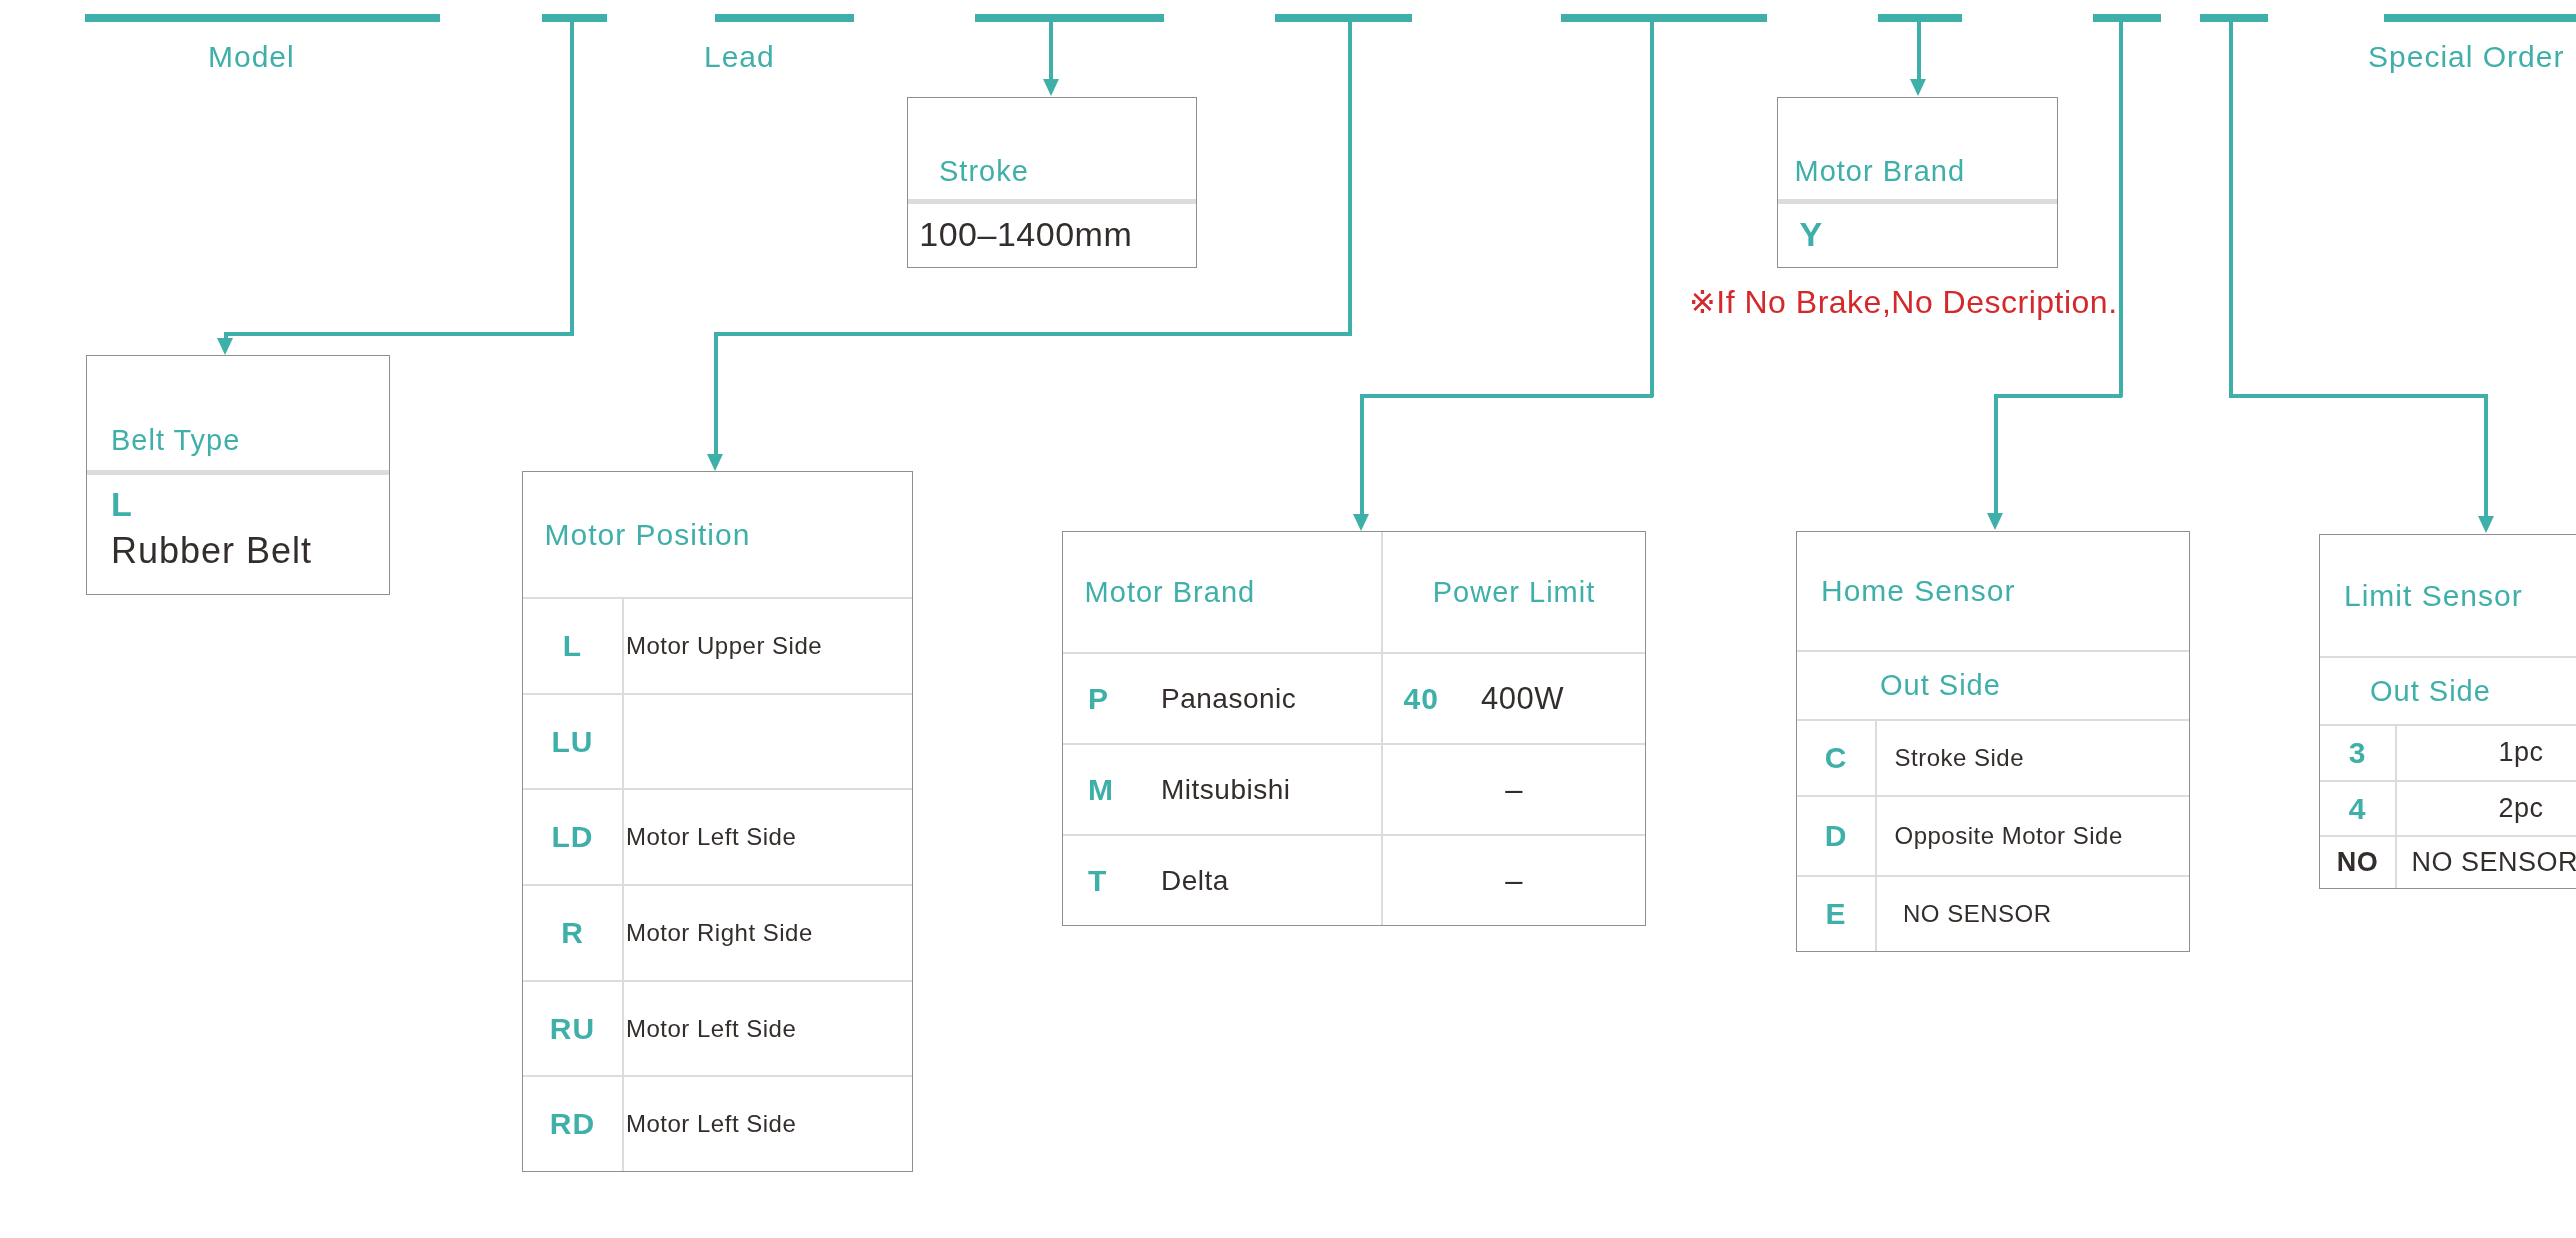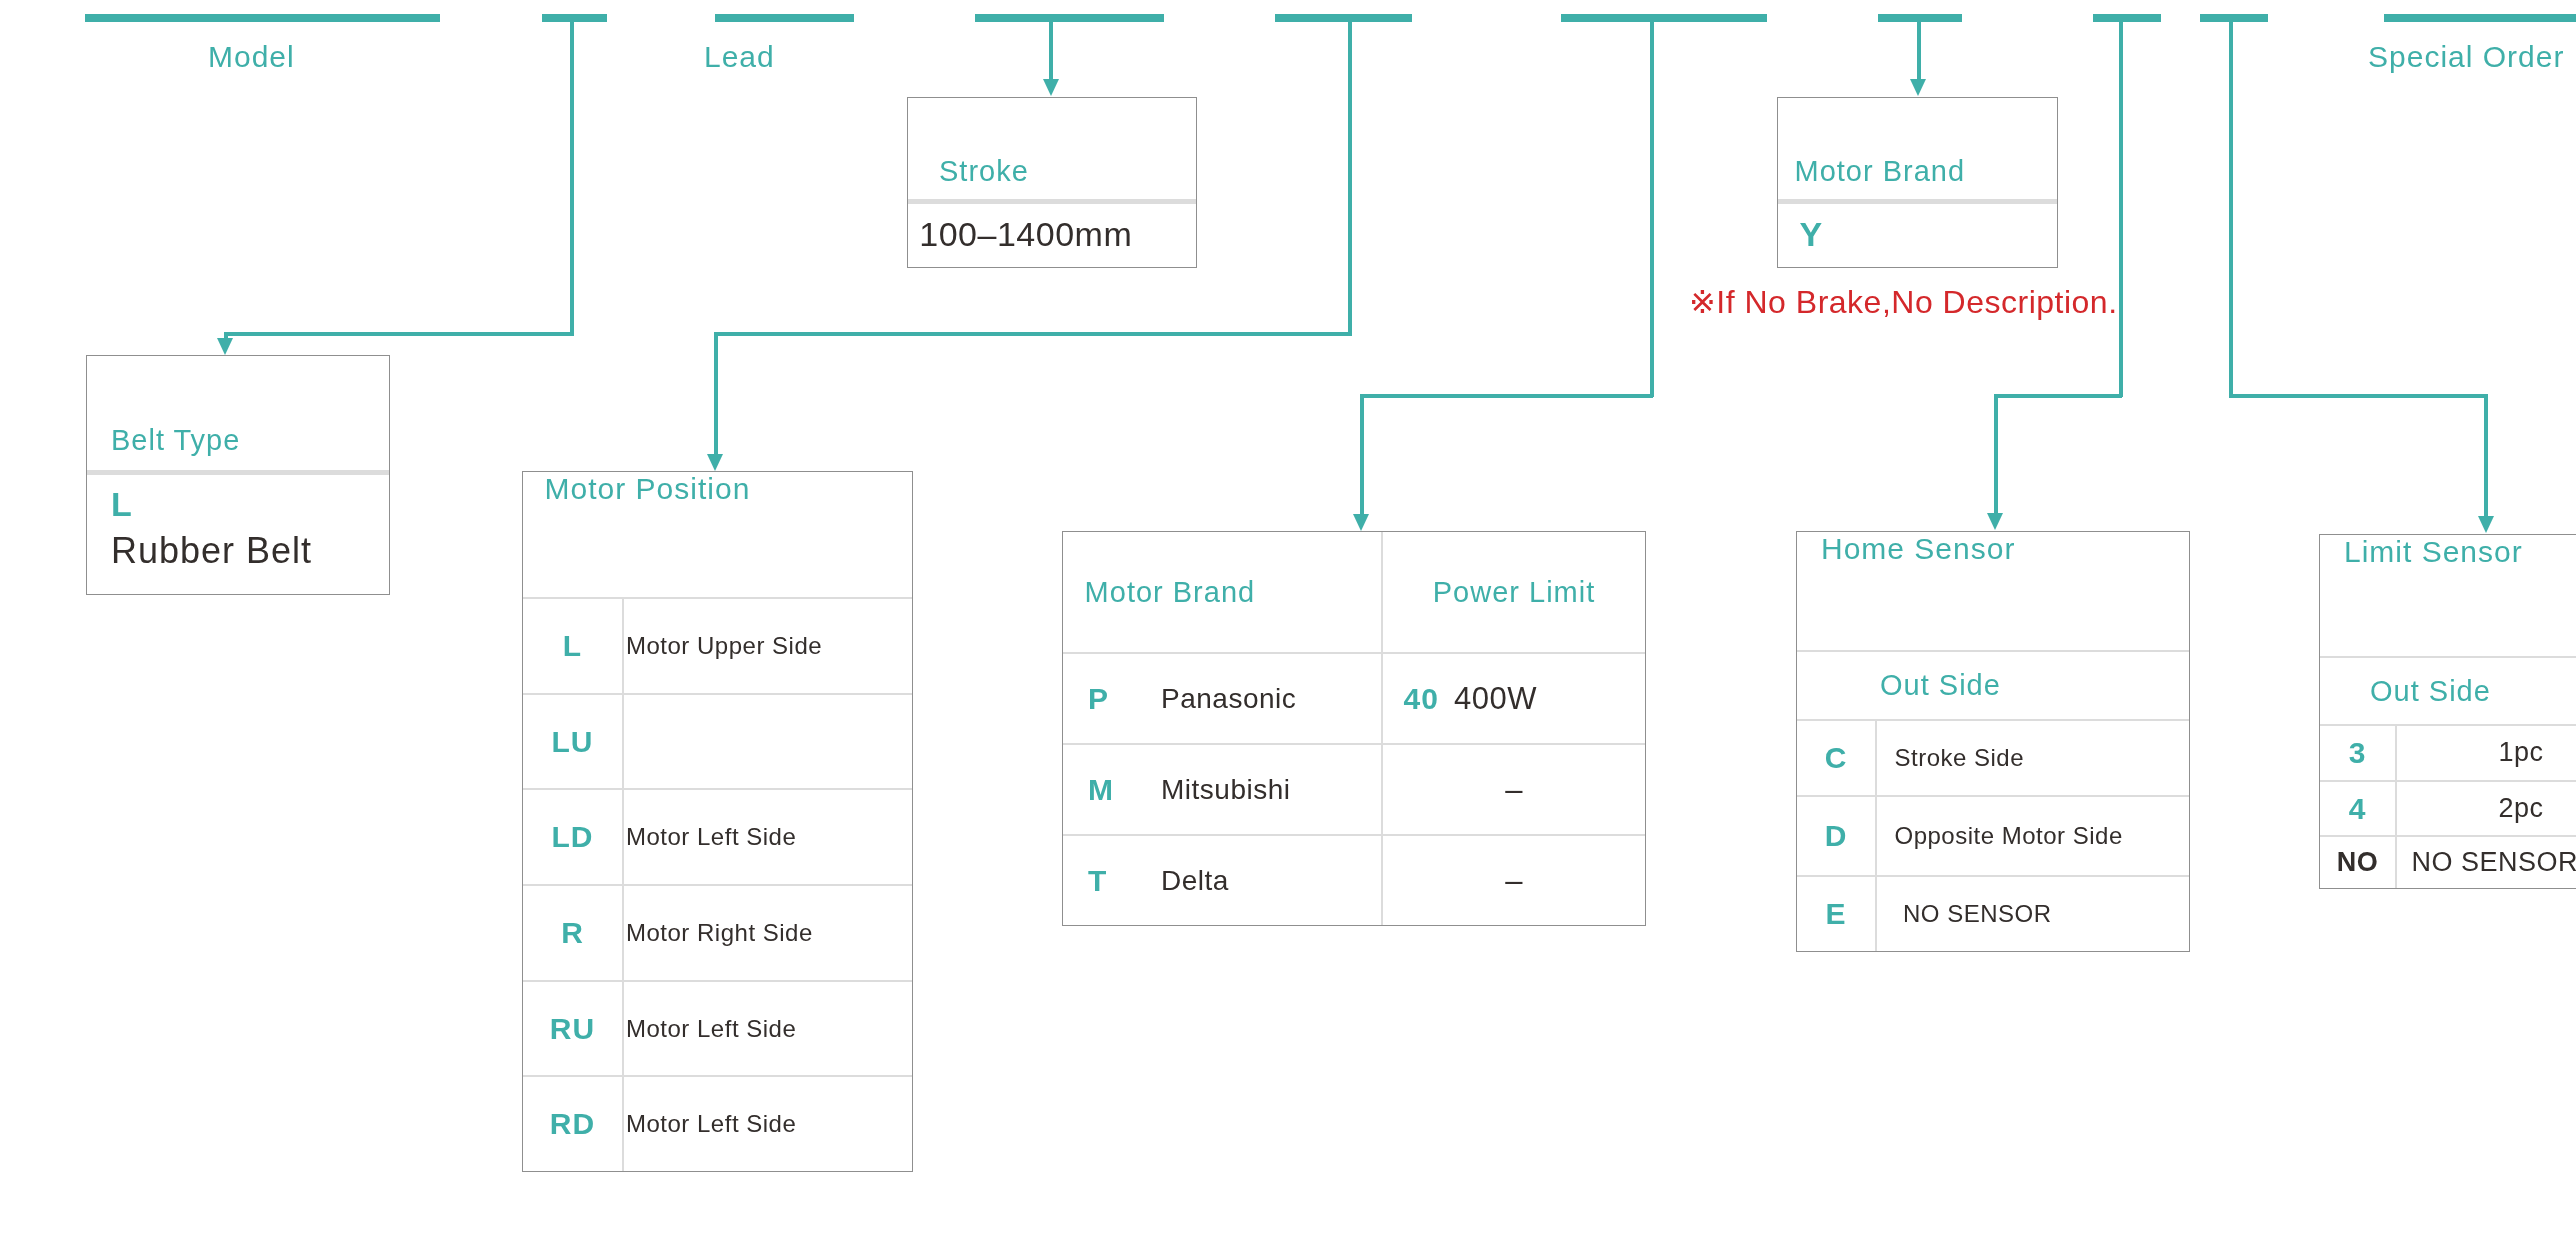--- a/index.html
+++ b/index.html
@@ -43,21 +43,21 @@
   #ybrand-box .box-header{padding:0 0 11.3px 16.5px;}
   .small-box .small-body{display:flex;align-items:center;height:60px;}
   #stroke-box .small-body{padding-left:11.3px;font-size:34px;letter-spacing:0.5px;color:var(--dark);white-space:nowrap;}
   #ybrand-box .small-body{padding-left:21.6px;font-size:34px;font-weight:bold;color:var(--accent);}
 
   
   #brake-note{position:absolute;left:1689px;top:283px;font-size:32px;letter-spacing:0.5px;color:var(--red);white-space:nowrap;}
 
   
   .tbl{display:flex;flex-direction:column;}
-  .tbl-title{display:flex;border-bottom:2.1px solid var(--divider);}
+  .tbl-title{display:flex;align-items:center;border-bottom:2.1px solid var(--divider);}
   .tbl-title .box-title{font-size:30px;}
   .tbl-sub{display:flex;align-items:center;border-bottom:2.1px solid var(--divider);}
   .tbl-sub .box-title{font-size:29px;}
   .trow{display:flex;border-bottom:2.1px solid var(--divider);}
   .trow:last-child{border-bottom:none;}
   .code-cell{display:flex;align-items:center;justify-content:center;border-right:2.1px solid var(--divider);flex:0 0 auto;}
   .code{font-size:30px;font-weight:bold;color:var(--accent);letter-spacing:1px;}
   .desc-cell{display:flex;align-items:center;flex:1 1 auto;font-size:24px;letter-spacing:0.5px;color:var(--dark);white-space:nowrap;}
 
   
@@ -74,21 +74,21 @@
   #mb-table .hrow{height:122px;}
   #mb-table .drow{flex:1 1 auto;}
   #mb-table .c1{width:320px;display:flex;align-items:center;border-right:2.1px solid var(--divider);flex:0 0 auto;}
   #mb-table .c2{flex:1 1 auto;display:flex;align-items:center;}
   #mb-table .hrow .c1{padding-left:21.6px;}
   #mb-table .hrow .c2{justify-content:center;}
   #mb-table .drow .c1{padding-left:25px;}
   #mb-table .brand-code{width:73px;flex:0 0 auto;}
   #mb-table .brand-name{font-size:28px;letter-spacing:0.5px;color:var(--dark);}
   #mb-table .c2-left{padding-left:20.6px;justify-content:flex-start;}
-  #mb-table .power-code{margin-right:15px;}
+  #mb-table .power-code{margin-right:42px;}
   #mb-table .power-val{font-size:31px;letter-spacing:0.5px;color:var(--dark);}
   #mb-table .c2-center{justify-content:center;}
 
   
   #hs-table{left:1796px;top:531px;width:394px;height:421px;}
   #hs-table .tbl-title{height:120px;padding-left:24px;}
   #hs-table .tbl-sub{height:69px;padding-left:83px;}
   #hs-table .trow{flex:1 1 auto;}
   #hs-table .trow.rowD{flex:1.1 1 auto;}
   #hs-table .code-cell{width:80px;}

